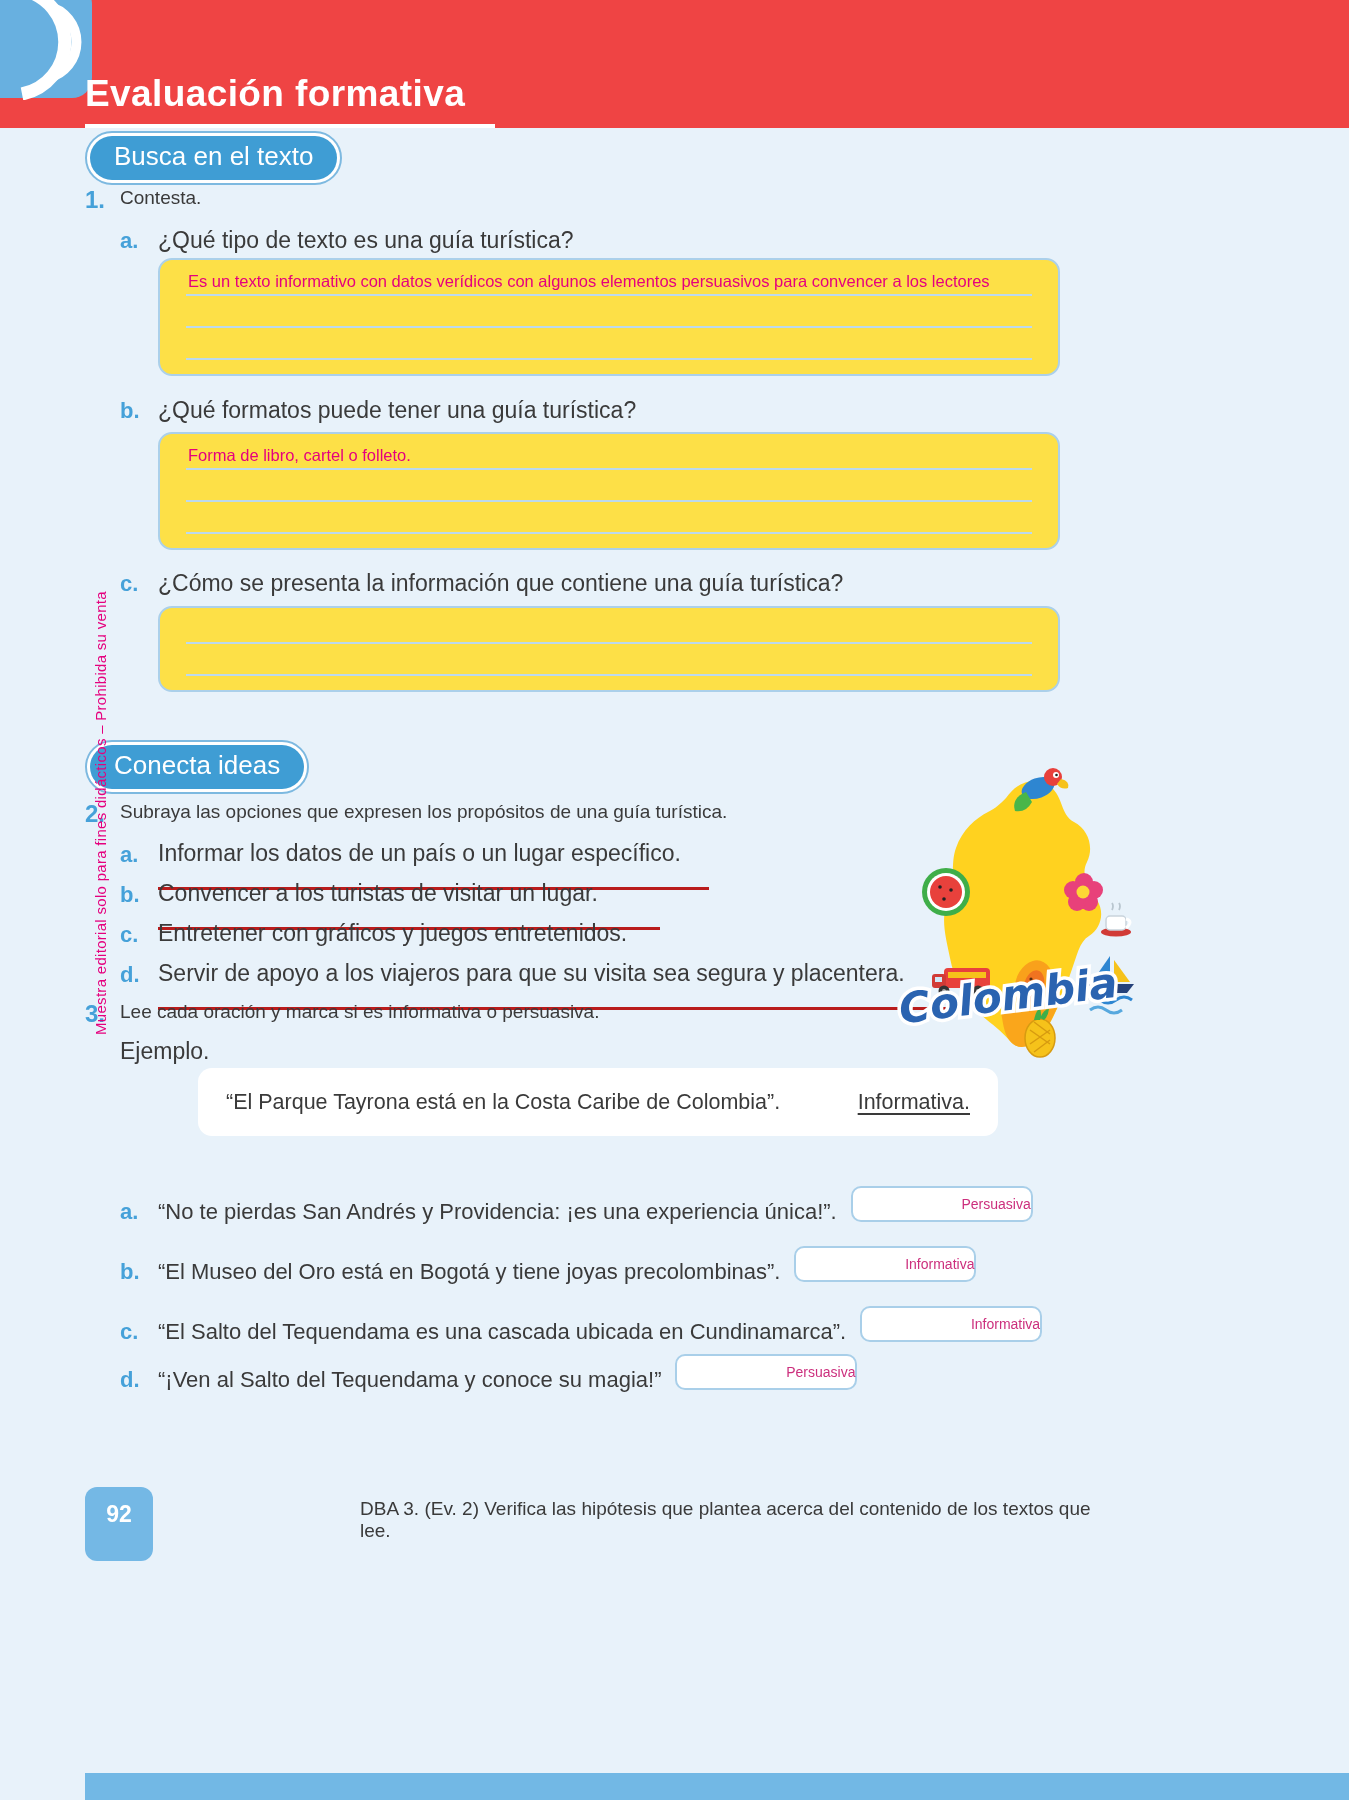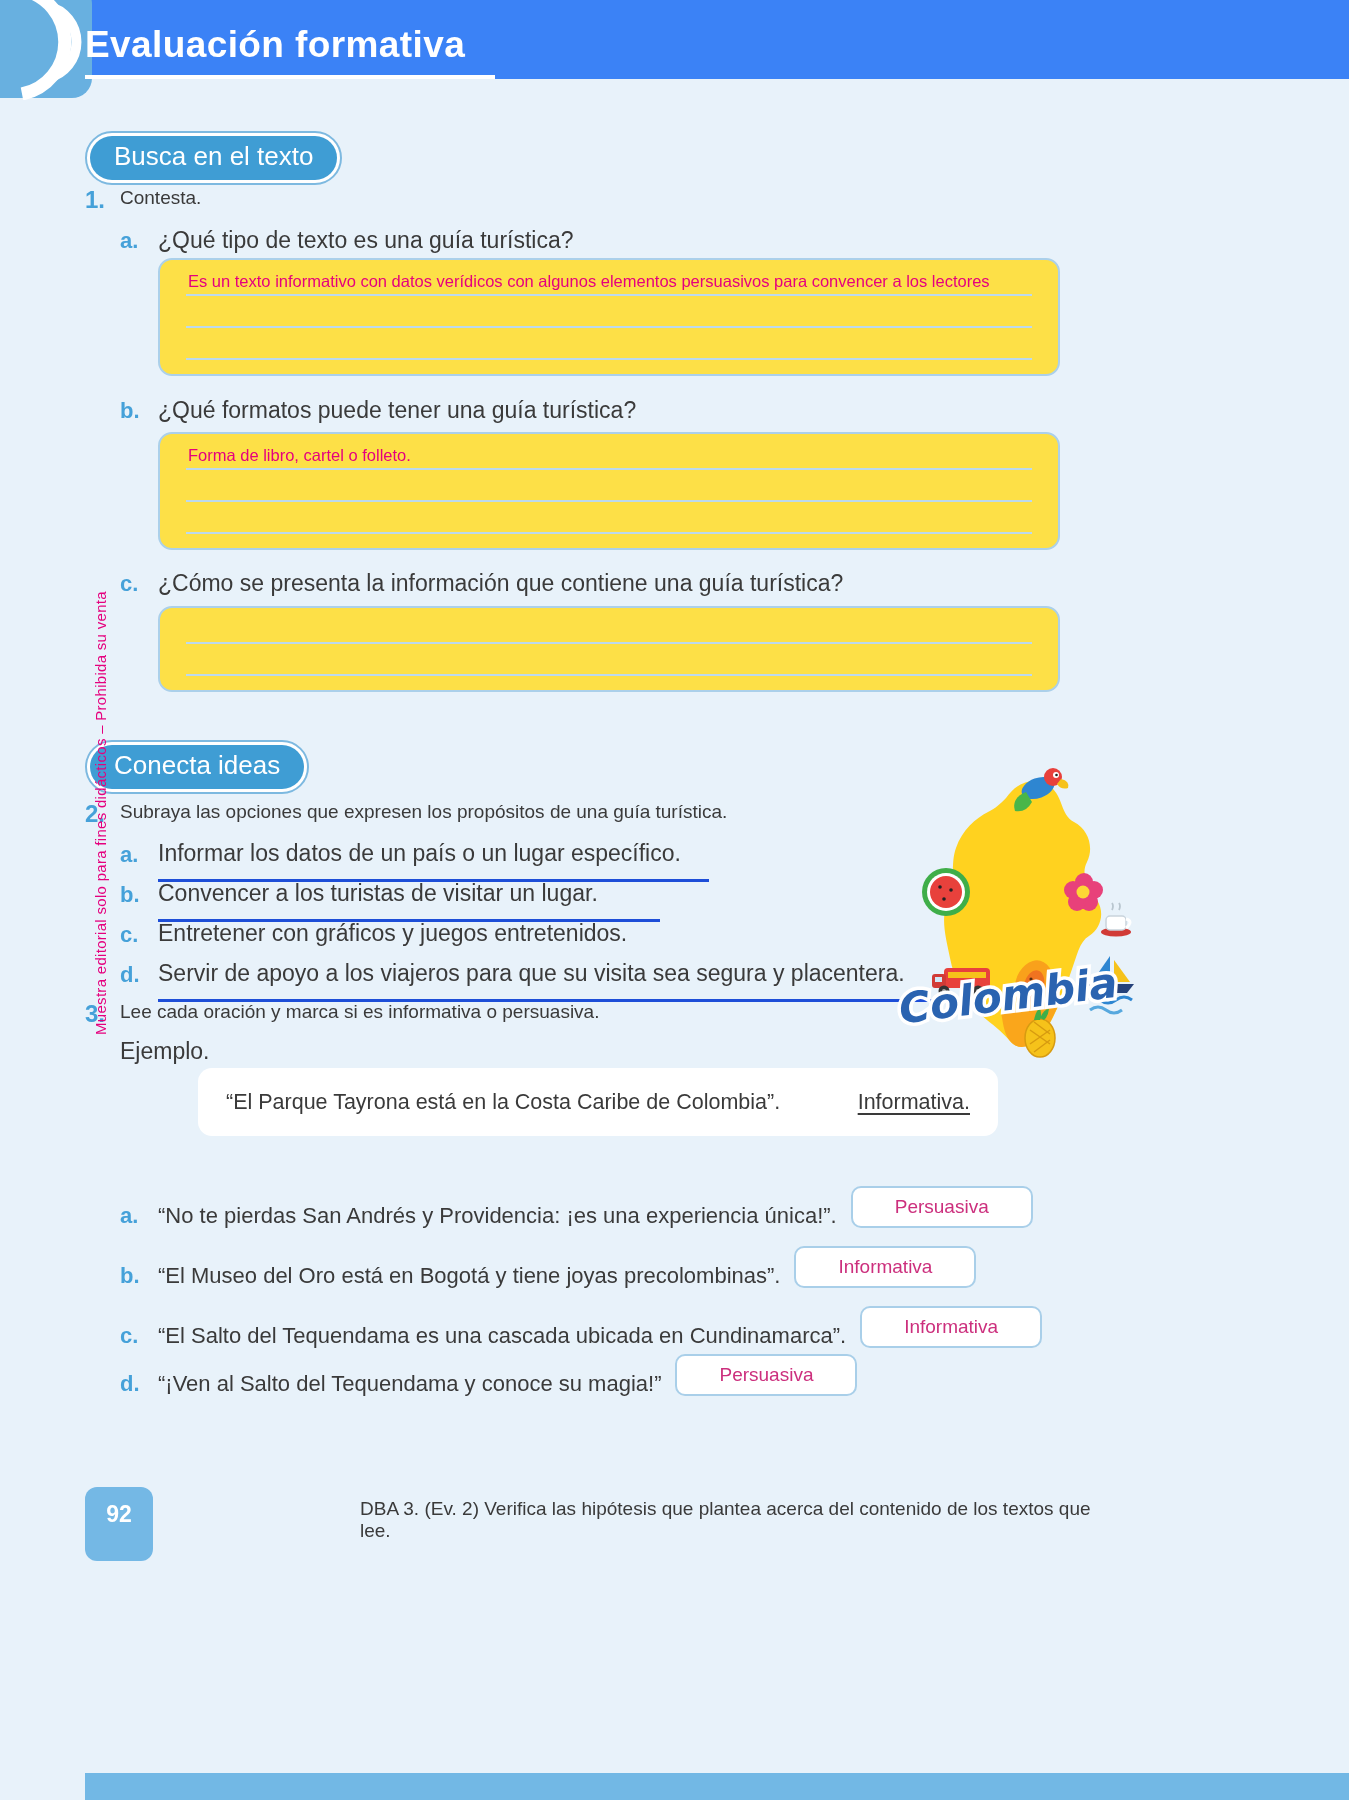--- a/index.html
+++ b/index.html
@@ -1,20 +1,20 @@
 <!DOCTYPE html>
 <html><head>
 <meta charset="utf-8">
 <style>
   * { margin:0; padding:0; box-sizing:border-box; }
   body { font-family:"Liberation Sans", sans-serif; background:#ffffff; }
   .page { position:relative; width:1349px; height:1800px; background:#e8f2fa; overflow:hidden; }
 
   
-  .header { position:absolute; top:0; left:0; right:0; height:79px; background:#3b82f6; }
+  .header { position:absolute; top:0; left:0; right:0; height:128px; background:#ef4444; }
   .logo { position:absolute; top:0; left:0; width:110px; height:100px; }
   .title { position:absolute; left:85px; bottom:0; font-size:37px; font-weight:700; color:#ffffff;
            border-bottom:4px solid #ffffff; padding:0 30px 9px 0; letter-spacing:0.4px; }
 
   
   .badge { position:absolute; left:85px; background:#ffffff; border:2px solid #7db9e0; border-radius:999px; padding:3px; }
   .badge-inner { display:block; background:#3f9dd4; color:#ffffff; border-radius:999px; padding:5px 24px 8px; font-size:26px; }
   .badge-busca { top:131px; }
   .badge-conecta { top:740px; }
 
@@ -26,36 +26,36 @@
 
   
   .ansbox { position:absolute; left:158px; width:902px; background:#fde047; border:2px solid #abd0ea;
             border-radius:14px; padding:4px 26px 14px; }
   .ans-line { height:32px; border-bottom:2px solid #bcd9ee; position:relative; }
   .ans-text { position:absolute; bottom:3px; left:2px; color:#e5007e; font-size:16.5px; white-space:nowrap; }
 
   
   .opt-letter { position:absolute; left:120px; font-size:22px; font-weight:700; color:#45a1d9; }
   .opt-text { position:absolute; left:158px; font-size:23px; color:#3a3a3a; }
-  .u { border-bottom:3px solid #1d4ed8; padding-bottom:12px; display:inline-block; }
+  .u { border-bottom:3px solid #b91c1c; padding-bottom:20px; display:inline-block; }
   .u-a { padding-right:28px; }
   .u-b { padding-right:62px; }
   .u-d { padding-right:58px; }
 
   
   .ex-label { position:absolute; left:120px; top:1038px; font-size:23px; color:#3a3a3a; }
   .exbox { position:absolute; left:198px; top:1068px; width:800px; background:#ffffff; border-radius:14px;
            padding:16px 28px; }
   .exrow { display:flex; justify-content:space-between; align-items:baseline; font-size:21.5px; color:#3a3a3a;
            line-height:36px; }
   .ex-answer-underlined { text-decoration:underline; text-underline-offset:4px; }
   .q3item { position:absolute; left:120px; white-space:nowrap; font-size:22px; color:#3a3a3a; }
   .q3item .letter { display:inline-block; width:38px; font-weight:700; color:#45a1d9; font-size:22px; }
   .pill { display:inline-block; border:2px solid #a9cfe9; border-radius:10px; background:#ffffff; color:#cc2f7d;
-          font-size:19px; padding:8px 0; width:182px; text-align:center; margin-left:14px; position:relative; top:-10px; }
+          font-size:14px; padding:8px 0; width:182px; text-align:right; margin-left:14px; position:relative; top:-10px; }
 
   
   .sidebar { position:absolute; left:92px; top:1035px; transform:rotate(-90deg); transform-origin:0 0;
              font-size:15px; color:#e5007e; white-space:nowrap; letter-spacing:0.3px; }
 
   
   .colombia { position:absolute; left:888px; top:760px; width:252px; height:302px; }
 
   
   .pagenum-box { position:absolute; left:85px; top:1487px; width:68px; height:74px; background:#74b8e5;

